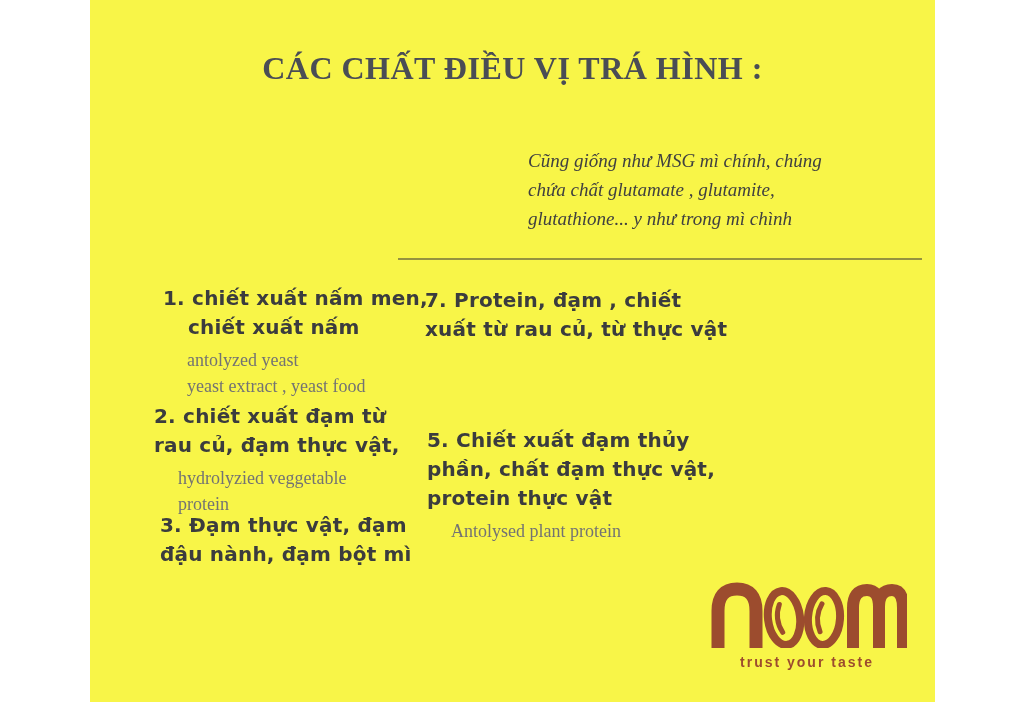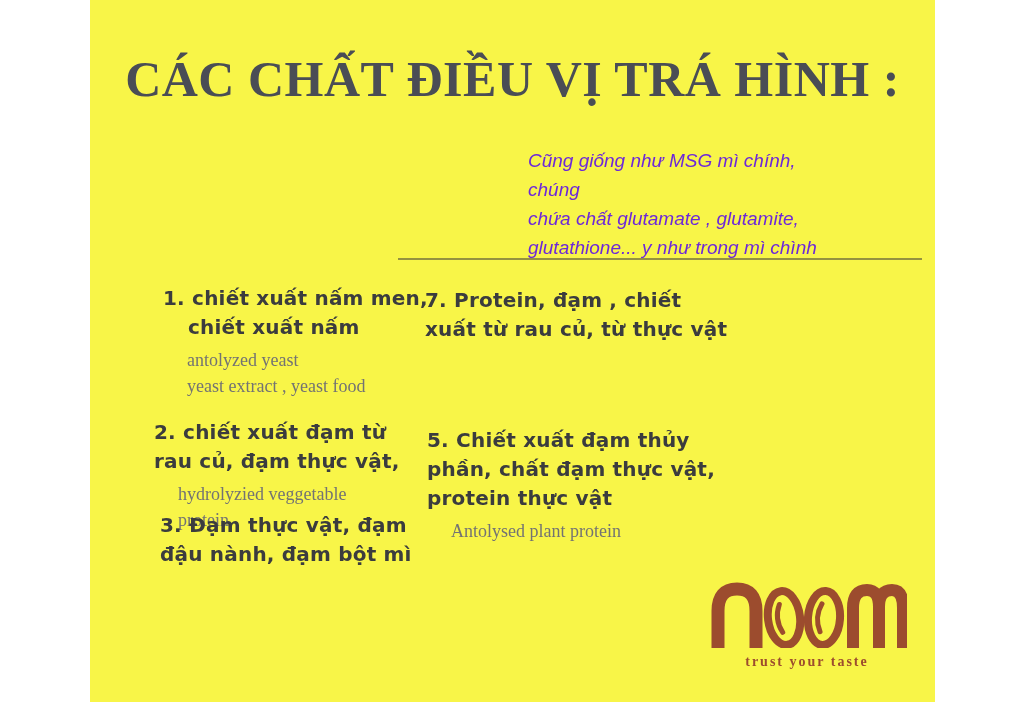--- a/index.html
+++ b/index.html
@@ -7,53 +7,53 @@
     position:relative;width:1024px;height:705px;background:#ffffff;
     overflow:hidden;font-family:"DejaVu Sans",sans-serif;
   }
   #poster{
     position:absolute;left:90px;top:0;width:845px;height:702px;
     background:#f8f548;
   }
   .title{
     position:absolute;left:0;top:50px;width:845px;text-align:center;
     font-family:"Liberation Serif",serif;font-weight:bold;
-    font-size:50px;letter-spacing:0.5px;color:#4a4d55;white-space:nowrap;
+    font-size:32px;letter-spacing:0.5px;color:#4a4d55;white-space:nowrap;
   }
   .intro{
     position:absolute;left:438px;top:146px;width:320px;
-    font-family:Liberation Sans, sans-serif;font-style:italic;
-    font-size:19px;line-height:29px;color:#6d28d9;
+    font-family:Liberation Serif, serif;font-style:italic;
+    font-size:19px;line-height:29px;color:#404040;
   }
   .divider{
     position:absolute;left:308px;top:258px;width:524px;height:2px;
     background:#95923f;
   }
   .item{position:absolute;}
   .item .heading{
     font-family:"DejaVu Sans",sans-serif;font-weight:bold;
     font-size:20px;line-height:29px;color:#3b3c3e;letter-spacing:0.2px;
     white-space:pre-line;
   }
   .item .sub{
     font-family:"Liberation Serif",serif;font-size:18px;line-height:26px;
     color:#737373;margin-top:5px;margin-left:24px;white-space:pre-line;
   }
   
   .item.hang .heading{padding-left:25px;text-indent:-25px;}
   .item1{left:73px;top:284px;}
-  .item2{left:64px;top:418px;}
+  .item2{left:64px;top:402px;}
   .item3{left:70px;top:511px;}
   .item4{left:335px;top:286px;}
   .item5{left:337px;top:426px;}
   .logo{
     position:absolute;left:612px;top:578px;width:210px;text-align:center;
   }
   .logo .tagline{
-    font-family:Liberation Serif, serif;font-weight:bold;
+    font-family:Liberation Sans, sans-serif;font-weight:bold;
     font-size:14px;letter-spacing:2px;color:#9c4c2e;margin-top:2px;
     white-space:nowrap;
   }
 </style>
 </head>
 <body>
 
 <div id="stage">
   <div id="poster">
 

